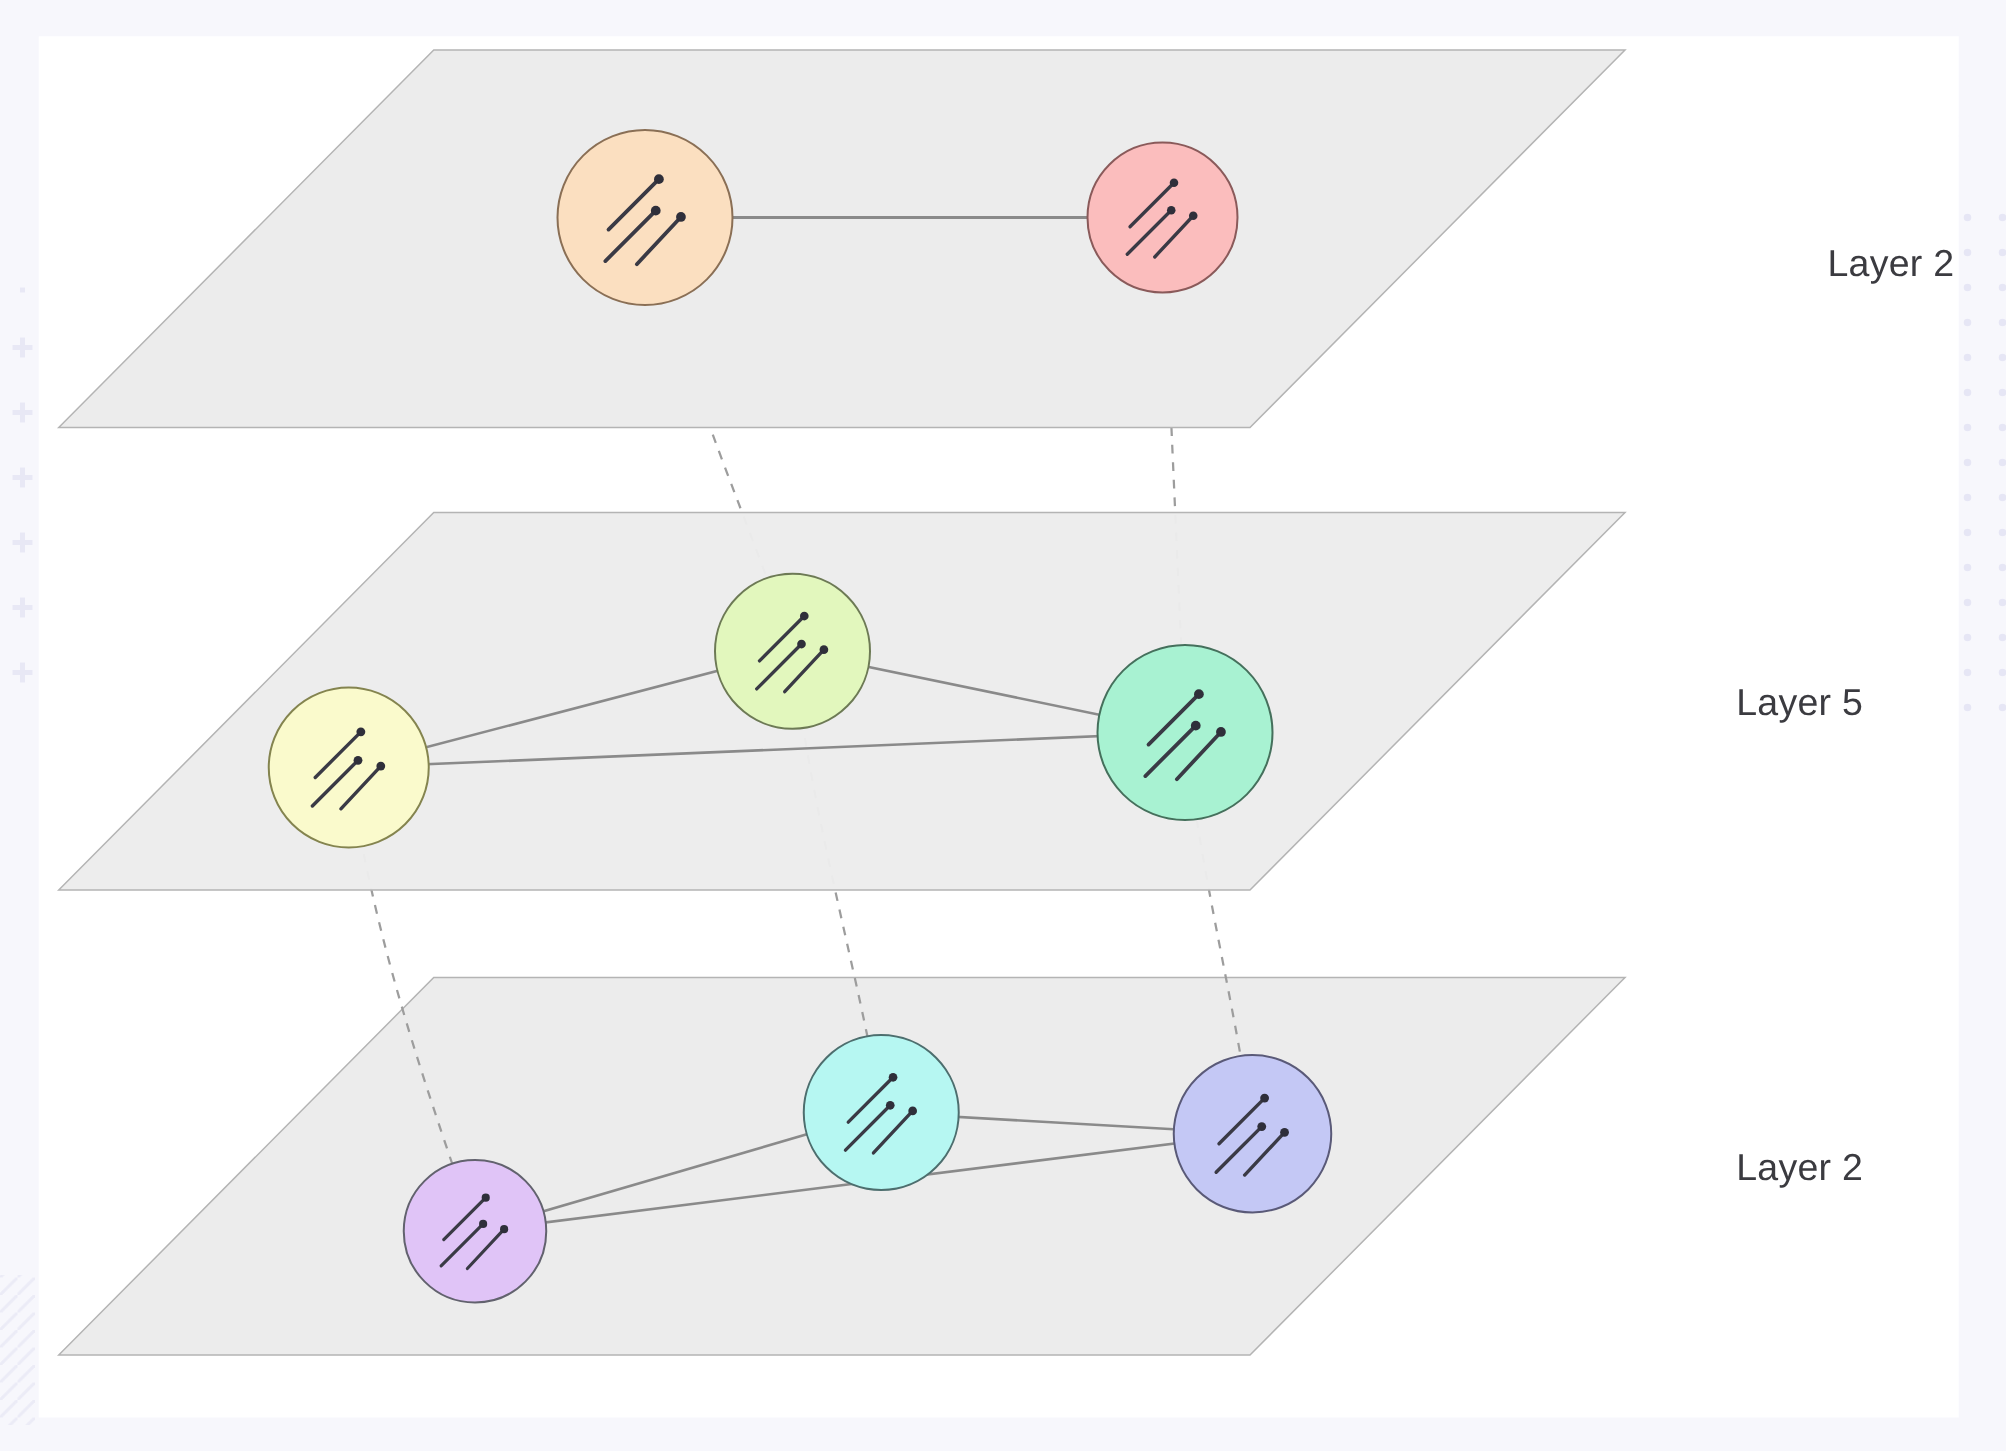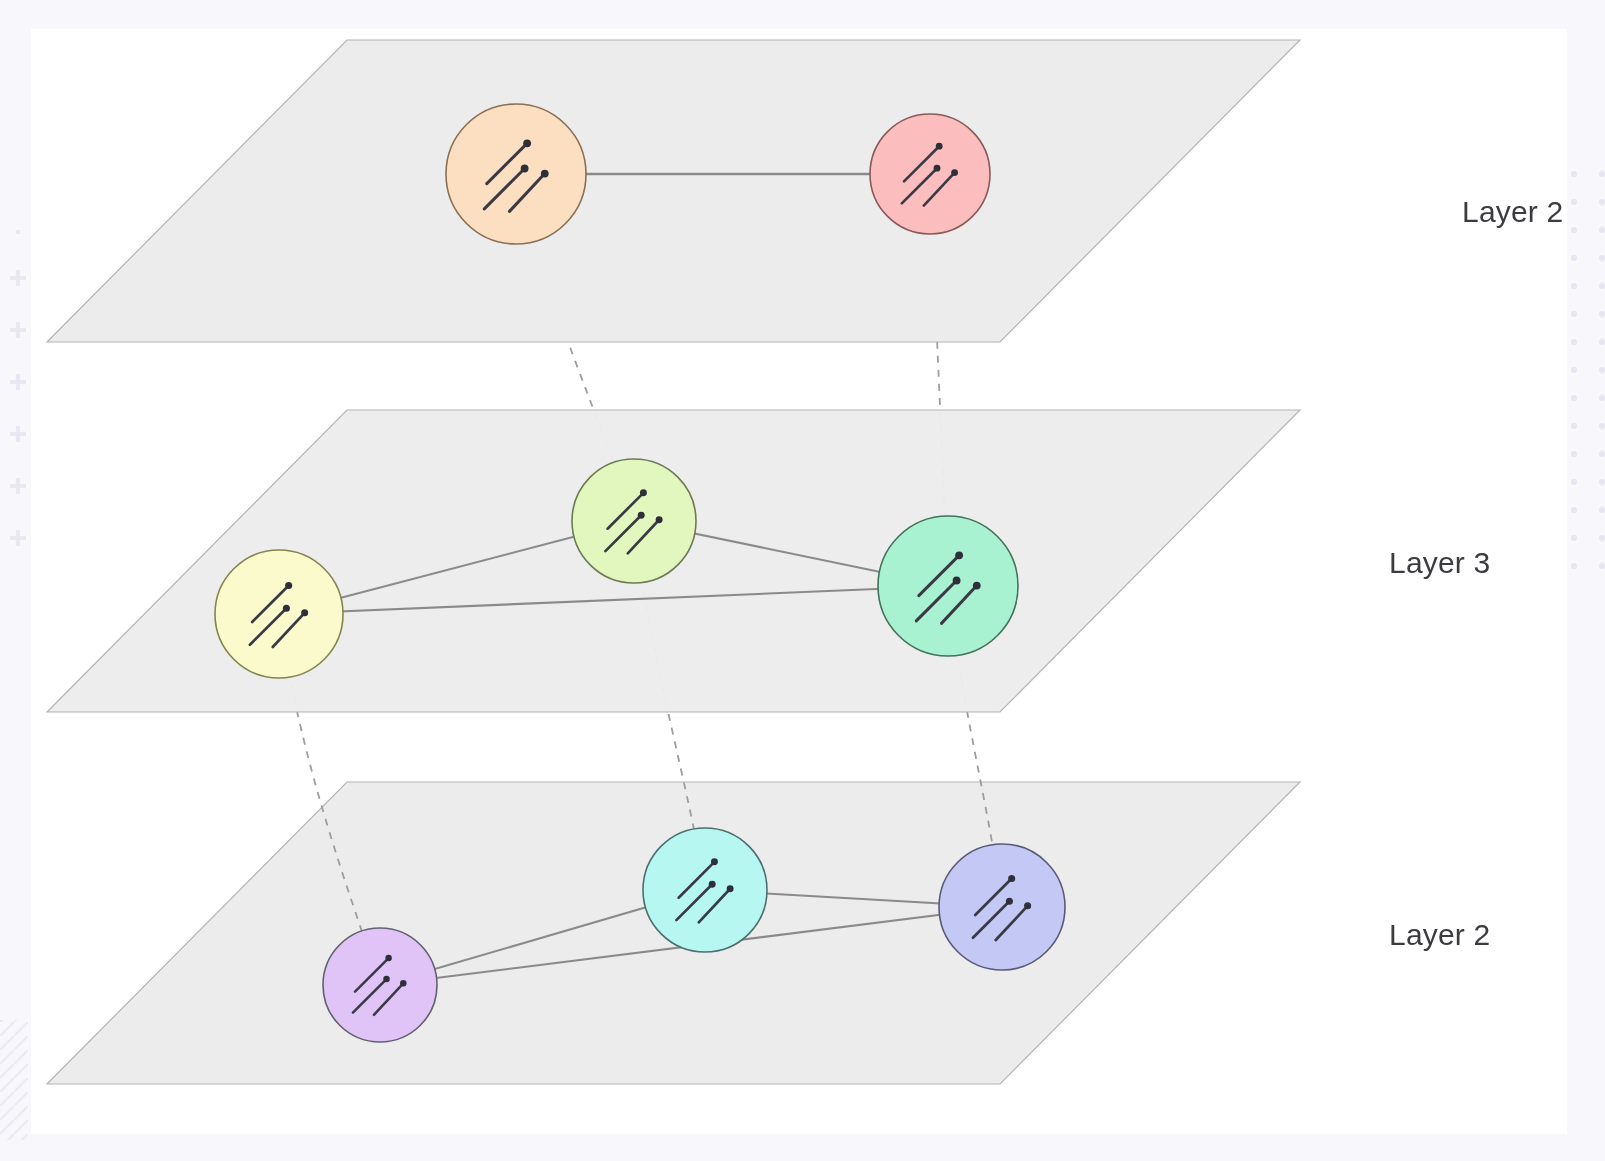--- a/index.html
+++ b/index.html
@@ -182,16 +182,16 @@
       <circle r="70" fill="#fbdfc0" stroke="#8a6f55" stroke-width="1.6"></circle>
       <use href="#edges-glyph" transform="translate(-4,-8) scale(1.26)"></use>
     </g>
     <g transform="translate(930,174)">
       <circle r="60" fill="#fbbdbd" stroke="#8a5a5a" stroke-width="1.6"></circle>
       <use href="#edges-glyph" transform="translate(-4,-8) scale(1.10)"></use>
     </g>
   </svg>
 
   <div class="layer-label" id="layer-label-2">Layer 2</div>
-  <div class="layer-label" id="layer-label-1">Layer 3</div>
+  <div class="layer-label" id="layer-label-1">Layer 5</div>
   <div class="layer-label" id="layer-label-0">Layer 2</div>
 
 </div>
 
 </body></html>

